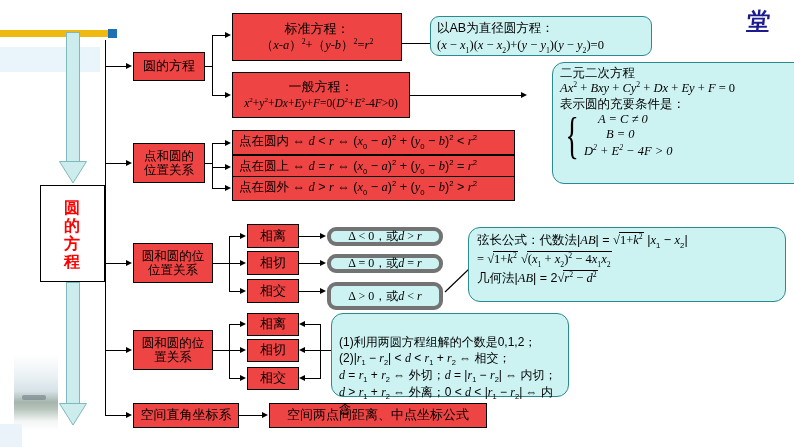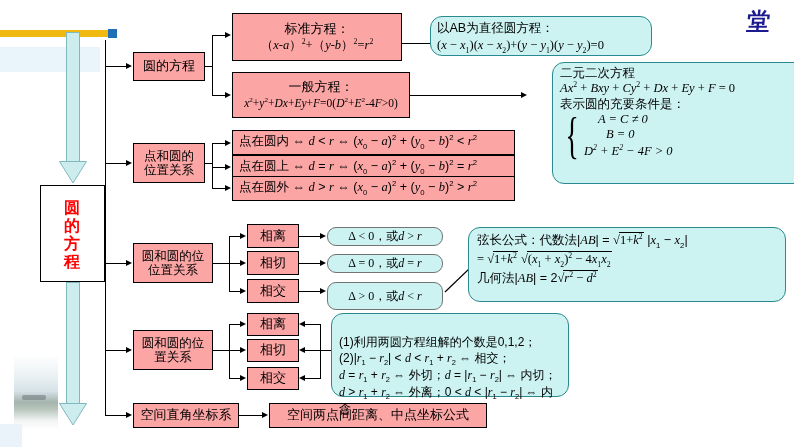--- a/index.html
+++ b/index.html
@@ -53,42 +53,42 @@
     background:#cdeced;border:1px solid #7fb9bd;box-sizing:border-box;
   }
   .vhead-line{
     position:absolute;left:59px;width:28px;height:23px;
   }
   .vhead-line svg{display:block}
 
   
   .bx{
     position:absolute;box-sizing:border-box;
-    border:1px solid #000;background:#fca5a5;
+    border:1px solid #000;background:#ef4444;
     display:flex;align-items:center;justify-content:center;
     text-align:center;line-height:1.12;
     color:#000;
   }
   .bx.cn{font-family:"DejaVu Sans","Liberation Sans",sans-serif;}
   .title-box{
     border:1px solid #000;background:#fff;
     color:#ff0000;font-weight:bold;
     letter-spacing:1px;
   }
   .title-box span{display:block;}
 
   
   .cy{
     position:absolute;box-sizing:border-box;
     background:#ccf2f2;border:1px solid #2b8a8f;border-radius:12px;
     color:#000;line-height:1.30;padding:3px 6px;
   }
   .cy-small{
     position:absolute;box-sizing:border-box;
-    background:#ccf2f2;border:1px solid #737373;border-radius:9px;
+    background:#ccf2f2;border:4px solid #737373;border-radius:9px;
     display:flex;align-items:center;justify-content:center;
     color:#000;
   }
 
   
   i.m{font-family:"Liberation Serif","DejaVu Serif",serif;font-style:italic;}
   .ser{font-family:"Liberation Serif","DejaVu Serif",serif;}
   sup{font-size:.62em;vertical-align:super;}
   sub{font-size:.62em;vertical-align:sub;}
   .sqrt{border-top:1px solid #000;padding:0 1px 0 1px;margin-left:-1px;}
@@ -201,21 +201,21 @@
     <span class="ser" style="font-size:12.5px;margin-top:2px;">（<i class="m">x-a</i>）<sup>2</sup>+（<i class="m">y-b</i>）<sup>2</sup>=<i class="m">r</i><sup>2</sup></span>
   </div>
 
   <div class="bx" style="left:232px;top:72px;width:178px;height:46px;flex-direction:column;font-size:13px;">
     <span class="cn">一般方程：</span>
     <span class="ser" style="font-size:11.5px;margin-top:2px;"><i class="m">x</i><sup>2</sup>+<i class="m">y</i><sup>2</sup>+<i class="m">Dx</i>+<i class="m">Ey</i>+<i class="m">F</i>=0(<i class="m">D</i><sup>2</sup>+<i class="m">E</i><sup>2</sup>-4<i class="m">F</i>&gt;0)</span>
   </div>
 
   <div class="ln lnh" style="left:402px;top:43px;width:28px;"></div>
 
-  <div class="cy" style="left:430px;top:16px;width:222px;height:40px;font-size:12.5px;">
+  <div class="cy" style="left:430px;top:16px;width:222px;height:40px;font-size:12.5px;border-radius:9px;">
     <div class="cn">以AB为直径圆方程：</div>
     <div class="ser" style="font-size:12.5px;margin-top:1px;">(<i class="m">x</i> − <i class="m">x</i><sub>1</sub>)(<i class="m">x</i> − <i class="m">x</i><sub>2</sub>)+(<i class="m">y</i> − <i class="m">y</i><sub>1</sub>)(<i class="m">y</i> − <i class="m">y</i><sub>2</sub>)=0</div>
   </div>
 
   <div class="ln lnh" style="left:410px;top:95px;width:112px;"></div>
   <div class="arw" style="left:521px;top:91.5px;"></div>
 
   <div class="cy" style="left:528px;top:62px;width:258px;height:122px;font-size:12.5px;padding:3px 7px;margin-left:24px;">
     <div class="cn" style="line-height:1.15;">二元二次方程</div>
     <div class="ser" style="font-size:12.5px;line-height:1.3;"><i class="m">Ax</i><sup>2</sup> + <i class="m">Bxy</i> + <i class="m">Cy</i><sup>2</sup> + <i class="m">Dx</i> + <i class="m">Ey</i> + <i class="m">F</i> = 0</div>

